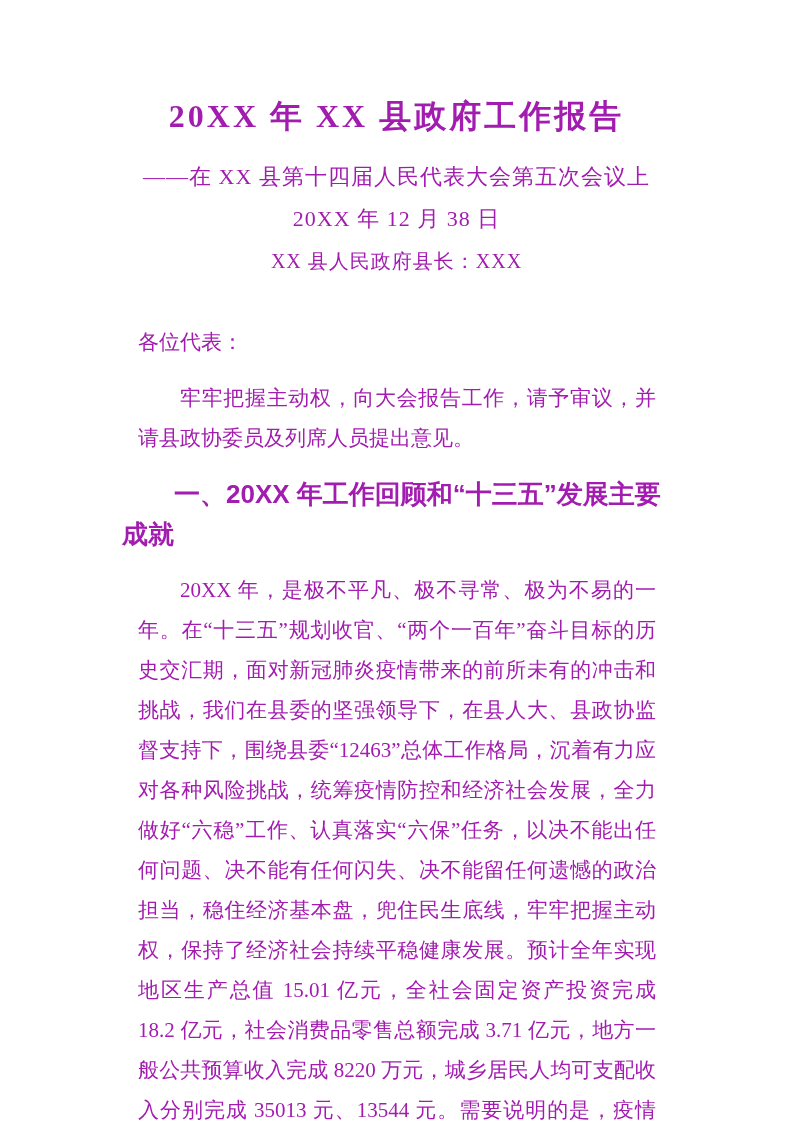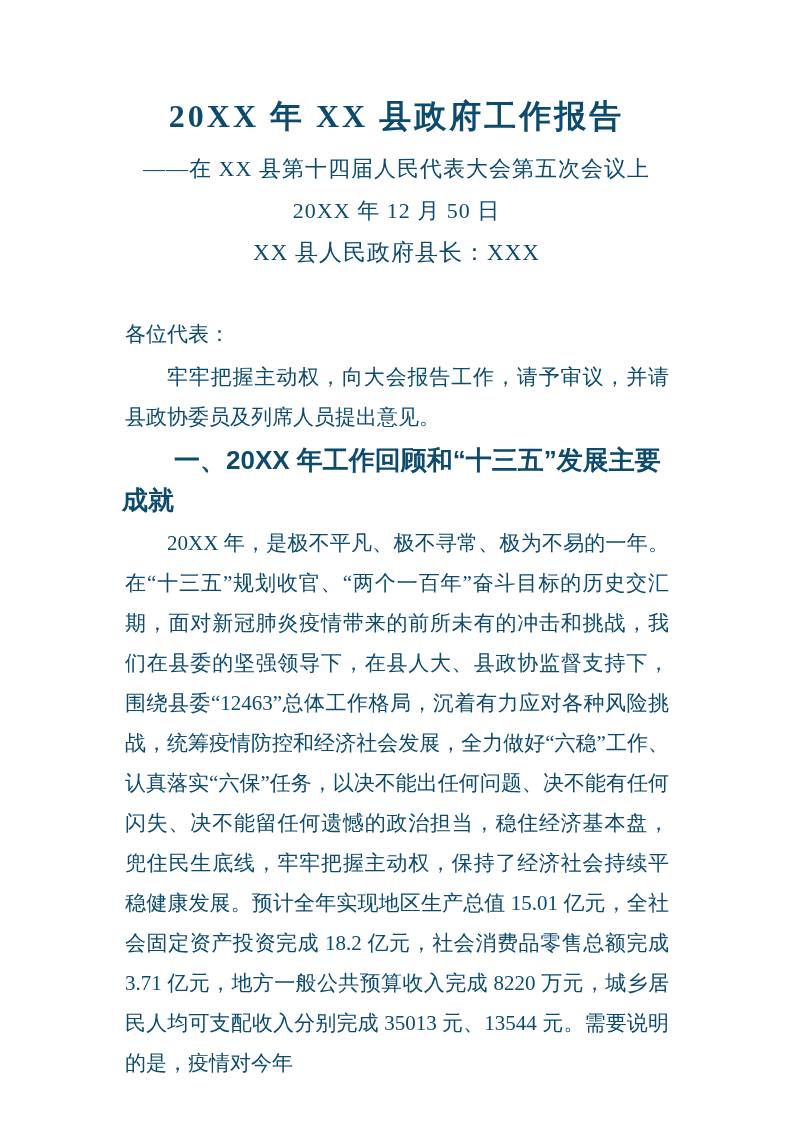--- a/index.html
+++ b/index.html
@@ -5,60 +5,60 @@
   html, body {
     margin: 0;
     padding: 0;
     background: #ffffff;
   }
   .page {
     position: relative;
     width: 793px;
     height: 1122px;
     background: #ffffff;
-    color: #0c4a6e;
+    color: #a21caf;
     overflow: hidden;
     font-family: "Liberation Serif", "DejaVu Serif", serif;
   }
   .doc-header {
     padding-top: 96px;
     text-align: center;
   }
   .doc-title {
     margin: 0;
     font-size: 32px;
     font-weight: bold;
     line-height: 40px;
     letter-spacing: 3px;
     font-family: "Liberation Serif", "DejaVu Serif", serif;
   }
   .doc-subtitle {
-    margin-top: 12px;
+    margin-top: 20px;
     font-size: 22px;
     line-height: 42px;
     letter-spacing: 1px;
   }
   .doc-date {
     font-size: 22px;
     line-height: 42px;
     letter-spacing: 1px;
   }
   .doc-speaker {
-    font-size: 23px;
+    font-size: 20px;
     line-height: 42px;
     letter-spacing: 1px;
   }
   .doc-body {
     margin: 40px 121px 0 122px;
     font-size: 21px;
     line-height: 40px;
     text-align: justify;
   }
   .doc-body p {
-    margin: 3px;
+    margin: 16px;
   }
   .salutation {
     text-indent: 0;
   }
   .para {
     text-indent: 2em;
   }
   .section-heading {
     margin: 0;
     font-size: 26px;
@@ -70,21 +70,21 @@
   }
 </style>
 </head>
 <body>
 
 <div class="page">
 
   <div class="doc-header">
     <h1 class="doc-title">20XX 年 XX 县政府工作报告</h1>
     <div class="doc-subtitle">——在 XX 县第十四届人民代表大会第五次会议上</div>
-    <div class="doc-date">20XX 年 12 月 50 日</div>
+    <div class="doc-date">20XX 年 12 月 38 日</div>
     <div class="doc-speaker">XX 县人民政府县长：XXX</div>
   </div>
 
   <div class="doc-body">
     <p class="salutation">各位代表：</p>
     <p class="para">牢牢把握主动权，向大会报告工作，请予审议，并请县政协委员及列席人员提出意见。</p>
     <h2 class="section-heading">一、20XX 年工作回顾和“十三五”发展主要成就</h2>
     <p class="para">20XX 年，是极不平凡、极不寻常、极为不易的一年。在“十三五”规划收官、“两个一百年”奋斗目标的历史交汇期，面对新冠肺炎疫情带来的前所未有的冲击和挑战，我们在县委的坚强领导下，在县人大、县政协监督支持下，围绕县委“12463”总体工作格局，沉着有力应对各种风险挑战，统筹疫情防控和经济社会发展，全力做好“六稳”工作、认真落实“六保”任务，以决不能出任何问题、决不能有任何闪失、决不能留任何遗憾的政治担当，稳住经济基本盘，兜住民生底线，牢牢把握主动权，保持了经济社会持续平稳健康发展。预计全年实现地区生产总值 15.01 亿元，全社会固定资产投资完成 18.2 亿元，社会消费品零售总额完成 3.71 亿元，地方一般公共预算收入完成 8220 万元，城乡居民人均可支配收入分别完成 35013 元、13544 元。需要说明的是，疫情对今年</p>
   </div>
 

